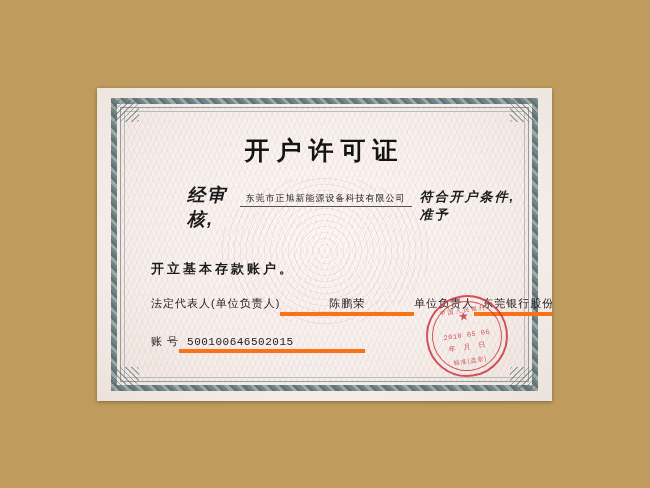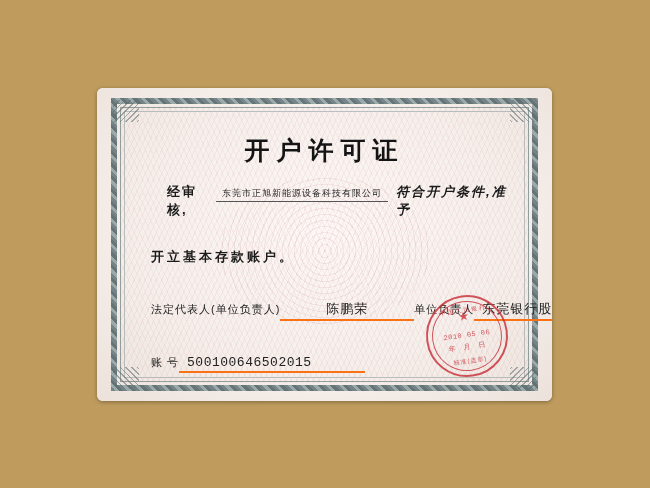--- a/index.html
+++ b/index.html
@@ -17,21 +17,20 @@
   
   .photo {
     position: absolute;
     left: 97px;
     top: 88px;
     width: 455px;
     height: 313px;
     background: #f3f0ec;
     box-shadow: 0 1px 4px rgba(0,0,0,0.35);
     overflow: hidden;
-    border-radius: 6px;
   }
 
   
   .paper {
     position: absolute;
     inset: 0;
     background:
       radial-gradient(ellipse at 50% 45%, #fdf8f5 0%, #f6f0ec 55%, #ece2db 100%);
   }
 
@@ -153,24 +152,25 @@
   }
 
   .body-line {
     display: flex;
     align-items: baseline;
     margin-top: 16px;
     font-size: 12px;
     letter-spacing: 1px;
   }
   .body-line .lead {
-    font-size: 13px;
+    font-size: 18px;
     font-weight: bold;
     letter-spacing: 2px;
-    margin-left: 36px;
+    margin-left: 56px;
+    font-style: italic;
   }
   .fill {
     flex: 0 0 auto;
     font-size: 9px;
     color: #232323;
     border-bottom: 1px solid #555;
     padding: 0 6px 1px 6px;
     min-width: 150px;
     text-align: center;
   }
@@ -198,27 +198,26 @@
     font-size: 11px;
     letter-spacing: 1px;
   }
   .field-label {
     font-size: 11px;
     font-weight: normal;
     letter-spacing: 1px;
     white-space: nowrap;
   }
   .field-value {
-    font-size: 13px;
+    font-size: 11px;
     color: #222;
-    border-bottom: 2px solid #f97316;
+    border-bottom: 4px solid #f97316;
     padding: 0 8px 1px 8px;
     text-align: center;
     white-space: nowrap;
-    margin-top: 16px;
   }
   .v-mid { min-width: 118px; }
   .v-bank { min-width: 150px; }
   .v-acct { min-width: 170px; text-align: left; font-family: "Liberation Mono", monospace; letter-spacing: 0.5px; }
   .gap { width: 18px; }
 
   
   .seal {
     position: absolute;
     right: 44px;

